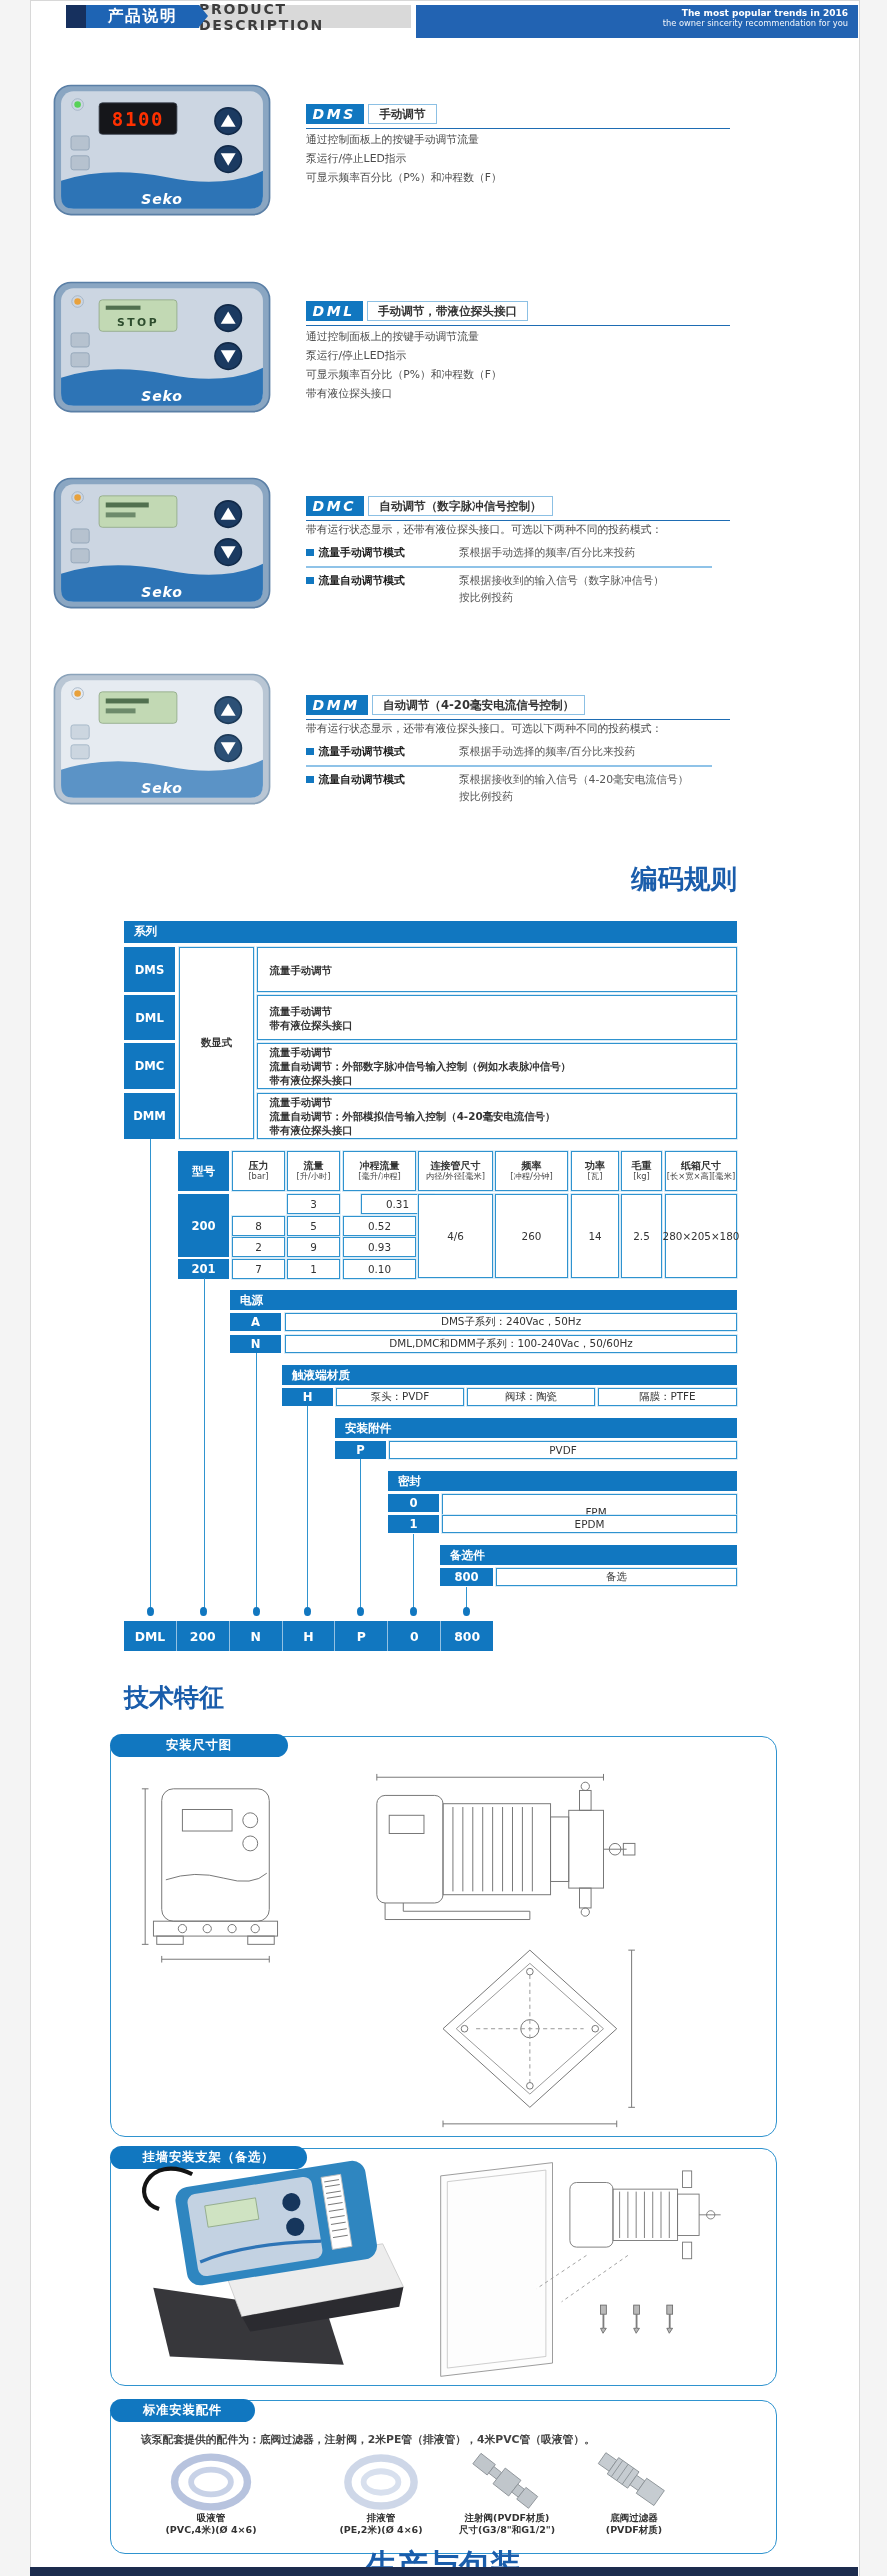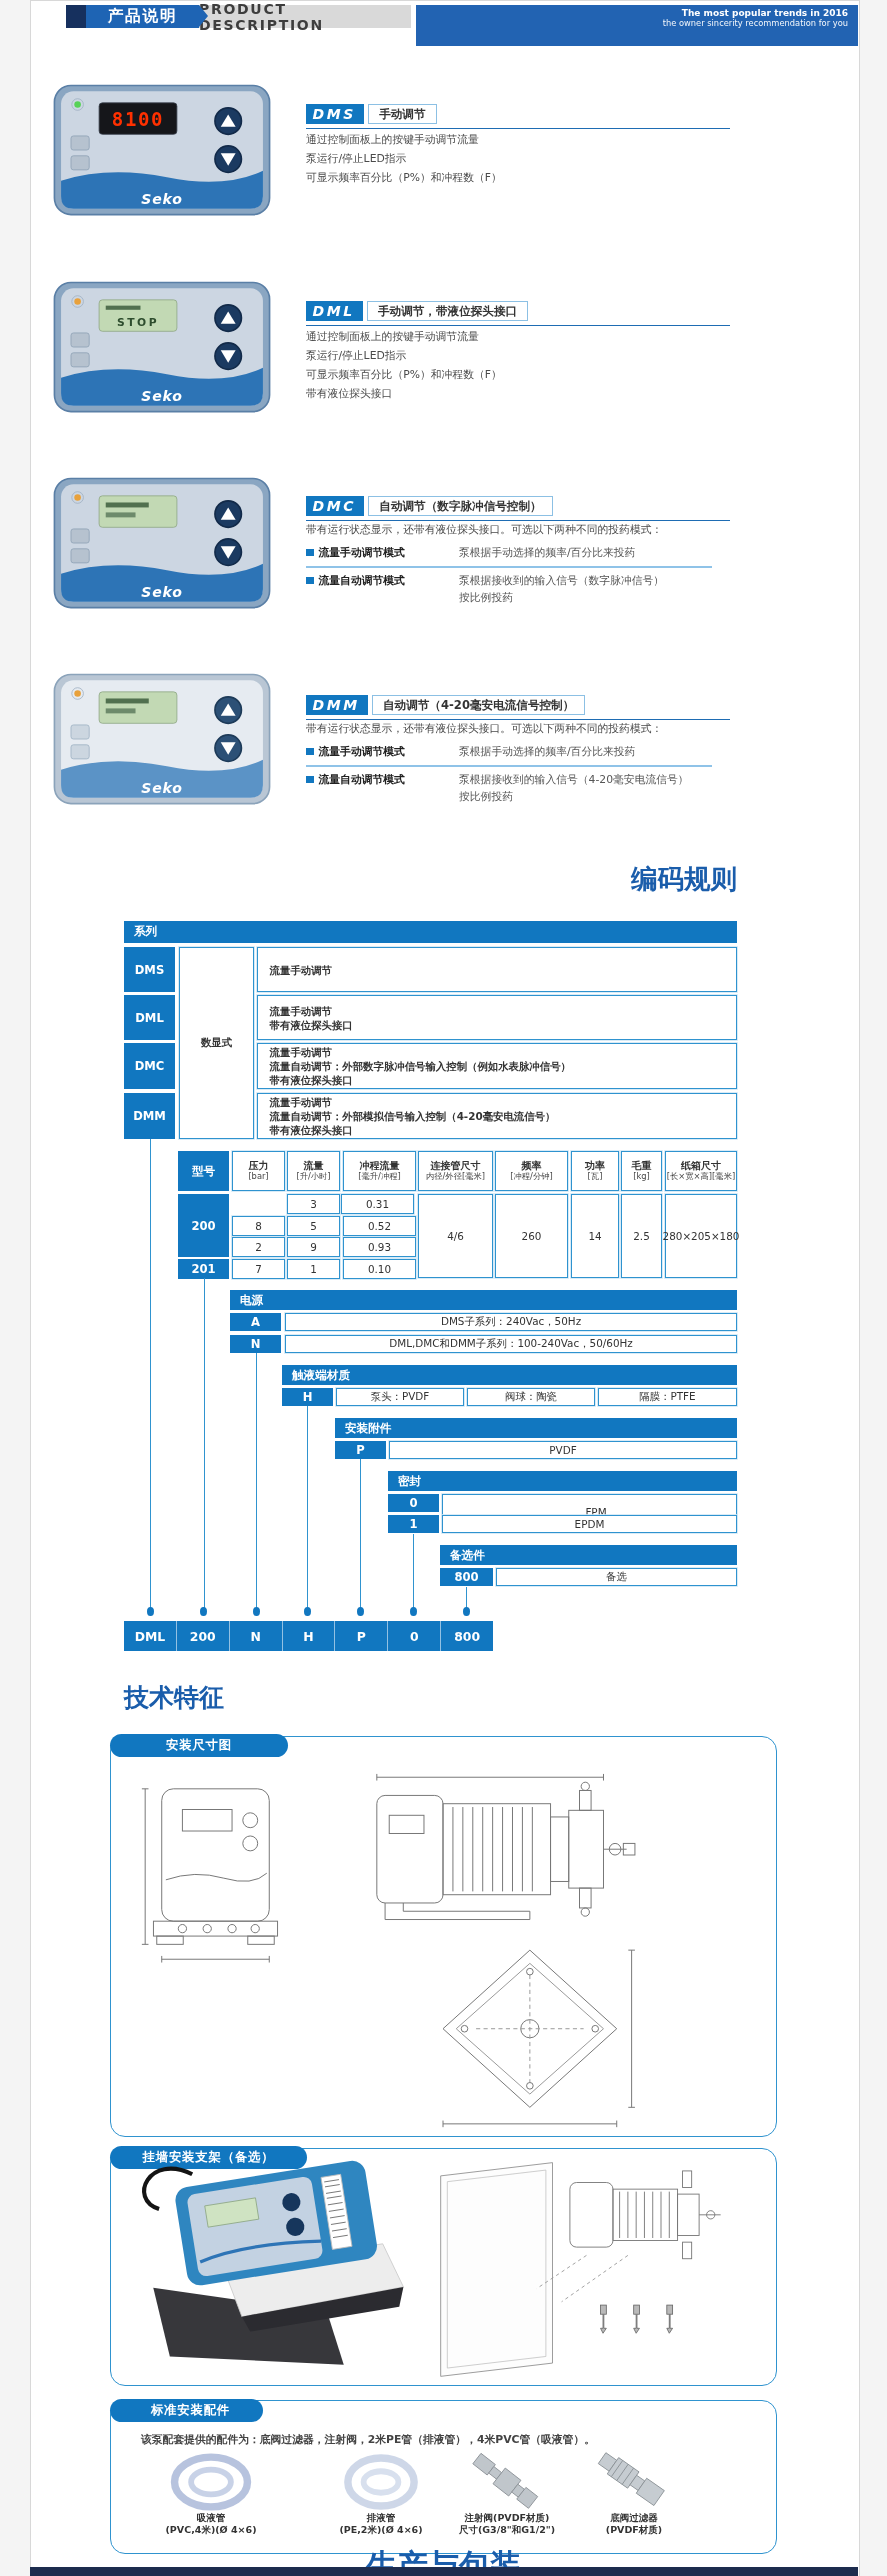--- a/index.html
+++ b/index.html
@@ -52,21 +52,21 @@
 </head>
 <body>
 
 <div class="stage">
   <div class="sheet"></div>
 
   <div class="abs hdr-accent" style="left:66px;top:5px;width:20px;height:23px;"></div>
   <div class="abs hdr-cn" style="left:86px;top:5px;width:113px;height:23px;">产品说明</div>
   <div class="abs hdr-arrow" style="left:199px;top:5px;"></div>
   <div class="abs hdr-en" style="left:199px;top:5px;width:212px;height:23px;">PRODUCT  DESCRIPTION</div>
-  <div class="abs hdr-banner" style="left:416px;top:5px;width:442px;height:41px;">
+  <div class="abs hdr-banner" style="left:416px;top:5px;width:442px;height:33px;">
     <div class="l1">The most popular trends in 2016</div>
     <div class="l2">the owner sincerity recommendation for you</div>
   </div>
 
   <svg class="abs" style="left:51px;top:83px;" width="222" height="139" viewBox="0 0 268 168">
     <rect x="4" y="3" width="260" height="156" rx="20" fill="#8aa6c2" stroke="#5a7fa6" stroke-width="2"></rect>
     <rect x="12" y="10" width="244" height="142" rx="15" fill="#ccd6e2"></rect>
     <path d="M12 118 Q70 100 140 114 T256 106 L256 137 Q256 152 241 152 L27 152 Q12 152 12 137 Z" fill="#2d74b6"></path>
     <text x="134" y="146" text-anchor="middle" class="seko-txt">Seko</text>
     <circle cx="32" cy="26" r="7" fill="none" stroke="#9fb0c2"></circle>
@@ -250,21 +250,21 @@
     </div>
   <div class="abs hcell" style="left:665px;top:1151px;width:72px;height:40px;">
       <div class="n">纸箱尺寸</div>
       <div class="u">[长×宽×高][毫米]</div>
     </div>
 
   <div class="abs kcell" style="left:178px;top:1194px;width:51px;height:63px;">200</div>
   <div class="abs kcell" style="left:178px;top:1259px;width:51px;height:20px;">201</div>
   <div class="abs vbox" style="left:232px;top:1234px;width:53px;height:20px;">10</div>
   <div class="abs vbox" style="left:287px;top:1194px;width:53px;height:20px;">3</div>
-  <div class="abs vbox" style="left:341px;top:1194px;width:73px;height:20px;">0.31</div>
+  <div class="abs vbox" style="left:361px;top:1194px;width:73px;height:20px;">0.31</div>
   <div class="abs vbox" style="left:232px;top:1216px;width:53px;height:20px;">8</div>
   <div class="abs vbox" style="left:287px;top:1216px;width:53px;height:20px;">5</div>
   <div class="abs vbox" style="left:343px;top:1216px;width:73px;height:20px;">0.52</div>
   <div class="abs vbox" style="left:232px;top:1237px;width:53px;height:20px;">2</div>
   <div class="abs vbox" style="left:287px;top:1237px;width:53px;height:20px;">9</div>
   <div class="abs vbox" style="left:343px;top:1237px;width:73px;height:20px;">0.93</div>
   <div class="abs vbox" style="left:232px;top:1259px;width:53px;height:20px;">7</div>
   <div class="abs vbox" style="left:287px;top:1259px;width:53px;height:20px;">1</div>
   <div class="abs vbox" style="left:343px;top:1259px;width:73px;height:20px;">0.10</div>
   <div class="abs vbox" style="left:418px;top:1194px;width:75px;height:84px;">4/6</div>
@@ -420,21 +420,21 @@
       <rect x="585" y="186" width="7" height="11"></rect>
         <path d="M588 197 L588 214 L585 214 L588 220 L592 214 L589 214 L589 197"></path>
       <rect x="625" y="186" width="7" height="11"></rect>
         <path d="M628 197 L628 214 L625 214 L628 220 L632 214 L629 214 L629 197"></path>
       <rect x="665" y="186" width="7" height="11"></rect>
         <path d="M668 197 L668 214 L665 214 L668 220 L672 214 L669 214 L669 197"></path>
     </g>
   </svg>
 
   <div class="abs tbox" style="left:110px;top:2400px;width:667px;height:154px;"></div>
-  <div class="abs pill" style="left:110px;top:2399px;width:145px;height:23px;padding-left:8px;">标准安装配件</div>
+  <div class="abs pill" style="left:110px;top:2399px;width:145px;height:23px;">标准安装配件</div>
   <div class="abs" style="left:141px;top:2433px;font-size:10.8px;font-weight:bold;color:#444;white-space:nowrap;">该泵配套提供的配件为：底阀过滤器，注射阀，2米PE管（排液管），4米PVC管（吸液管）。</div>
 
   <svg class="abs" style="left:153px;top:2453px;" width="116" height="58" viewBox="0 0 140 70">
     <ellipse cx="70" cy="35" rx="44" ry="30" fill="none" stroke="#aab8d8" stroke-width="9" opacity="0.85"></ellipse>
     <ellipse cx="70" cy="35" rx="24" ry="15" fill="none" stroke="#c2cde4" stroke-width="7" opacity="0.9"></ellipse>
   </svg>
   <div class="abs acc-cap" style="left:153px;top:2512px;width:116px;">
     <div>吸液管</div>
       <div>(PVC,4米)(Ø 4×6)</div>
   </div>

